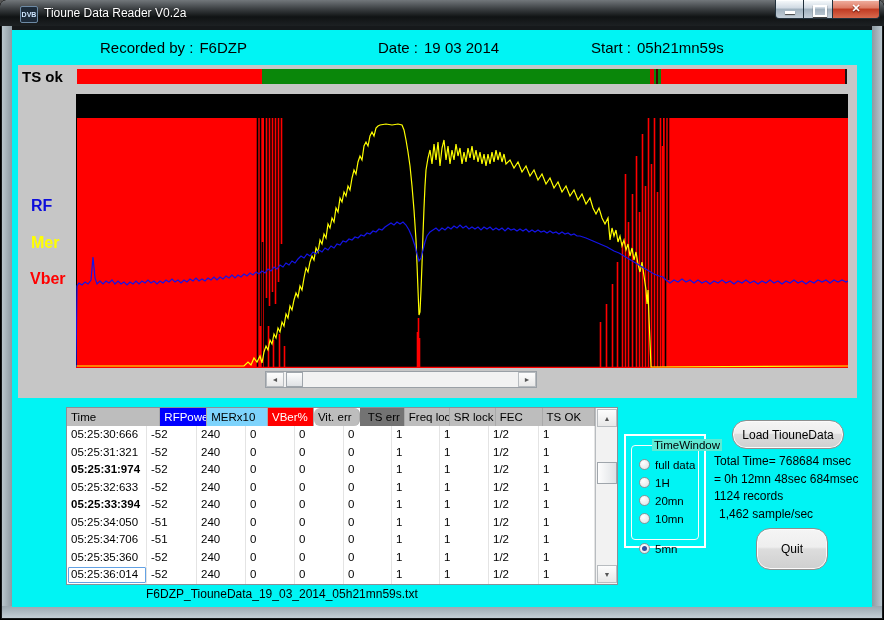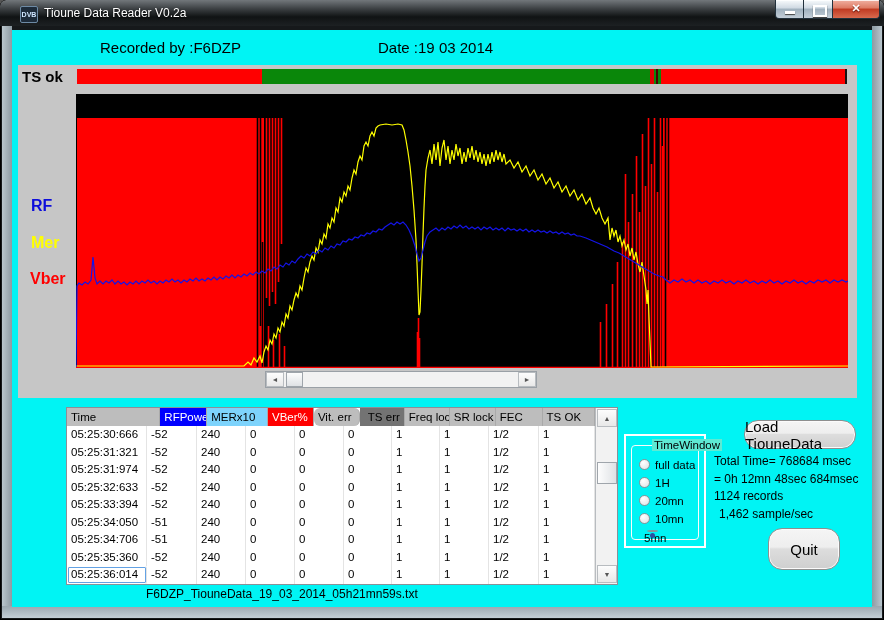--- a/index.html
+++ b/index.html
@@ -29,21 +29,21 @@
   .glyph-max{position:absolute;left:9px;top:5px;width:10px;height:8px;border:2px solid #fff;box-shadow:0 1px 1px #444;}
   .glyph-close{position:absolute;width:100%;text-align:center;top:2px;color:#fff;font-size:11px;font-weight:bold;text-shadow:0 1px 1px #5d1207;}
   .frame-edge{background:linear-gradient(90deg,#b9c6cd,#8d9aa2);}
   .edge-l{left:2px;top:26px;width:10px;height:584px;}
   .edge-r{left:872px;top:26px;width:10px;height:584px;background:linear-gradient(90deg,#8d9aa2,#b9c6cd);}
   .edge-b{left:2px;top:606px;width:880px;height:12px;background:linear-gradient(#9aa7af,#c3ced5);}
   .client{left:12px;top:30px;width:860px;height:577px;background:#00f4f4;}
   
   .hdr{top:39px;font-size:15px;color:#000;white-space:nowrap;}
   .hdr b{font-weight:normal;}
-  .hdr span{}
+  .hdr span{margin-left:6px;}
   
   .panel{left:18px;top:65px;width:839px;height:333px;background:#c6c6c6;}
   .ts-label{left:22px;top:68px;font-size:15px;font-weight:bold;color:#000;}
   .tsbar{left:77px;top:69px;width:770px;height:15px;background:#ff0000;overflow:hidden;}
   .tsseg{position:absolute;top:0;height:15px;}
   .chart{left:76px;top:94px;width:772px;height:274px;background:#000;}
   .serlbl{font-size:16px;font-weight:bold;}
   .lbl-rf{left:31px;top:197px;color:#0d0ddb;}
   .lbl-mer{left:31px;top:234px;color:#ffff00;}
   .lbl-vber{left:30px;top:270px;color:#ff0000;}
@@ -78,23 +78,23 @@
   .groupbox{position:absolute;left:5px;top:9px;right:5px;bottom:6px;
     border:1px solid #fbfbfb;border-radius:4px;}
   .grouplbl{position:absolute;left:20px;top:-7px;background:#5eead4;padding:0 2px;
     font-size:11.5px;color:#000;}
   .radio-row{position:absolute;left:7px;display:flex;align-items:center;height:13px;}
   .radio{width:11px;height:11px;border-radius:50%;border:1px solid #8b9398;
     background:radial-gradient(circle at 35% 30%,#ffffff,#dce1e4);box-sizing:border-box;position:relative;}
   .radio.sel::after{content:"";position:absolute;left:2px;top:2px;width:5px;height:5px;
     border-radius:50%;background:#2c4fa0;}
   .radio-lbl{margin-left:5px;font-size:11.5px;color:#000;white-space:nowrap;}
-  .btn{border:1px solid #8e8f8f;border-radius:14px;color:#000;font-size:15px;
+  .btn{border:1px solid #8e8f8f;border-radius:14px;color:#000;font-size:12px;
     background:linear-gradient(#f5f5f5,#eeeeee 45%,#dddddd 50%,#cfcfcf);
-    box-shadow:inset 0 0 0 1px #fbfbfb;display:flex;align-items:center;justify-content:center;margin-left:12px;}
+    box-shadow:inset 0 0 0 1px #fbfbfb;display:flex;align-items:center;justify-content:center;}
   .btn-load{left:732px;top:420px;width:110px;height:27px;}
   .btn-quit{left:756px;top:528px;width:70px;height:40px;}
   .stat{font-size:12px;color:#000;white-space:nowrap;}
   .filename{left:146px;top:587px;font-size:12px;color:#000;}
 </style>
 </head>
 <body>
 
 <div class="win">
 
@@ -113,20 +113,21 @@
   </div>
 
   <div class="abs frame-edge edge-l"></div>
   <div class="abs frame-edge edge-r"></div>
   <div class="abs frame-edge edge-b"></div>
 
   <div class="abs client"></div>
 
   <div class="abs hdr" style="left:100px;"><b>Recorded by :</b><span>F6DZP</span></div>
   <div class="abs hdr" style="left:378px;"><b>Date :</b><span>19 03 2014</span></div>
+  <div class="abs hdr" style="left:591px;"><b>Start :</b><span>05h21mn59s</span></div>
 
   <div class="abs panel"></div>
   <div class="abs ts-label">TS ok</div>
   <div class="abs tsbar" id="tsbar">
       <div class="tsseg" style="left: 0px; width: 185px; background: rgb(255, 0, 0);"></div>
       <div class="tsseg" style="left: 185px; width: 388px; background: rgb(10, 135, 10);"></div>
       <div class="tsseg" style="left: 573px; width: 4px; background: rgb(224, 0, 0);"></div>
       <div class="tsseg" style="left: 577px; width: 2px; background: rgb(10, 135, 10);"></div>
       <div class="tsseg" style="left: 579px; width: 2px; background: rgb(77, 0, 0);"></div>
       <div class="tsseg" style="left: 581px; width: 3px; background: rgb(10, 135, 10);"></div>
@@ -226,21 +227,21 @@
           <div class="tcell" style="width: 49px;">240</div>
           <div class="tcell" style="width: 49px;">0</div>
           <div class="tcell" style="width: 49px;">0</div>
           <div class="tcell" style="width: 48px;">0</div>
           <div class="tcell" style="width: 48px;">1</div>
           <div class="tcell" style="width: 49px;">1</div>
           <div class="tcell" style="width: 50px;">1/2</div>
           <div class="tcell" style="width: 56px;">1</div>
         </div>
         <div class="trow">
-          <div class="tcell" style="width: 80px;">05:25:31:974</div>
+          <div class="tcell" style="width: 80px; font-weight: bold;">05:25:31:974</div>
           <div class="tcell" style="width: 50px;">-52</div>
           <div class="tcell" style="width: 49px;">240</div>
           <div class="tcell" style="width: 49px;">0</div>
           <div class="tcell" style="width: 49px;">0</div>
           <div class="tcell" style="width: 48px;">0</div>
           <div class="tcell" style="width: 48px;">1</div>
           <div class="tcell" style="width: 49px;">1</div>
           <div class="tcell" style="width: 50px;">1/2</div>
           <div class="tcell" style="width: 56px;">1</div>
         </div>
@@ -250,21 +251,21 @@
           <div class="tcell" style="width: 49px;">240</div>
           <div class="tcell" style="width: 49px;">0</div>
           <div class="tcell" style="width: 49px;">0</div>
           <div class="tcell" style="width: 48px;">0</div>
           <div class="tcell" style="width: 48px;">1</div>
           <div class="tcell" style="width: 49px;">1</div>
           <div class="tcell" style="width: 50px;">1/2</div>
           <div class="tcell" style="width: 56px;">1</div>
         </div>
         <div class="trow">
-          <div class="tcell" style="width: 80px;">05:25:33:394</div>
+          <div class="tcell" style="width: 80px; font-weight: bold;">05:25:33:394</div>
           <div class="tcell" style="width: 50px;">-52</div>
           <div class="tcell" style="width: 49px;">240</div>
           <div class="tcell" style="width: 49px;">0</div>
           <div class="tcell" style="width: 49px;">0</div>
           <div class="tcell" style="width: 48px;">0</div>
           <div class="tcell" style="width: 48px;">1</div>
           <div class="tcell" style="width: 49px;">1</div>
           <div class="tcell" style="width: 50px;">1/2</div>
           <div class="tcell" style="width: 56px;">1</div>
         </div>
@@ -343,21 +344,21 @@
             <span class="radio-lbl">1H</span>
           </div>
           <div class="radio-row" style="top: 48px;">
             <span class="radio"></span>
             <span class="radio-lbl">20mn</span>
           </div>
           <div class="radio-row" style="top: 66px;">
             <span class="radio"></span>
             <span class="radio-lbl">10mn</span>
           </div>
-          <div class="radio-row" style="top: 84px; flex-direction: column;">
+          <div class="radio-row" style="top: 96px;">
             <span class="radio sel"></span>
             <span class="radio-lbl">5mn</span>
           </div>
         </div>
     </div>
   </div>
 
   <div class="abs btn btn-load">Load TiouneData</div>
   <div class="abs stat" style="left:714px;top:454px;">Total Time= 768684 msec</div>
   <div class="abs stat" style="left:714px;top:472px;">= 0h 12mn 48sec 684msec</div>

